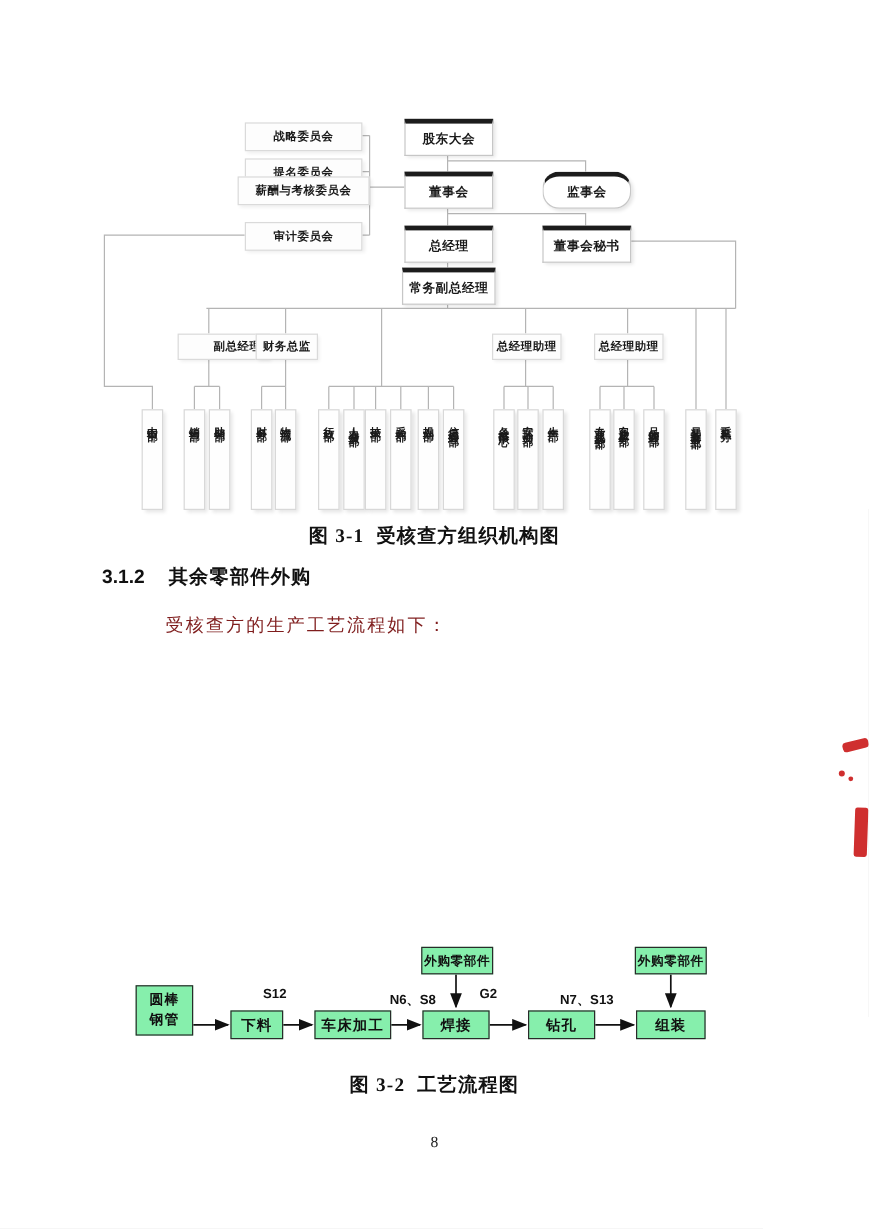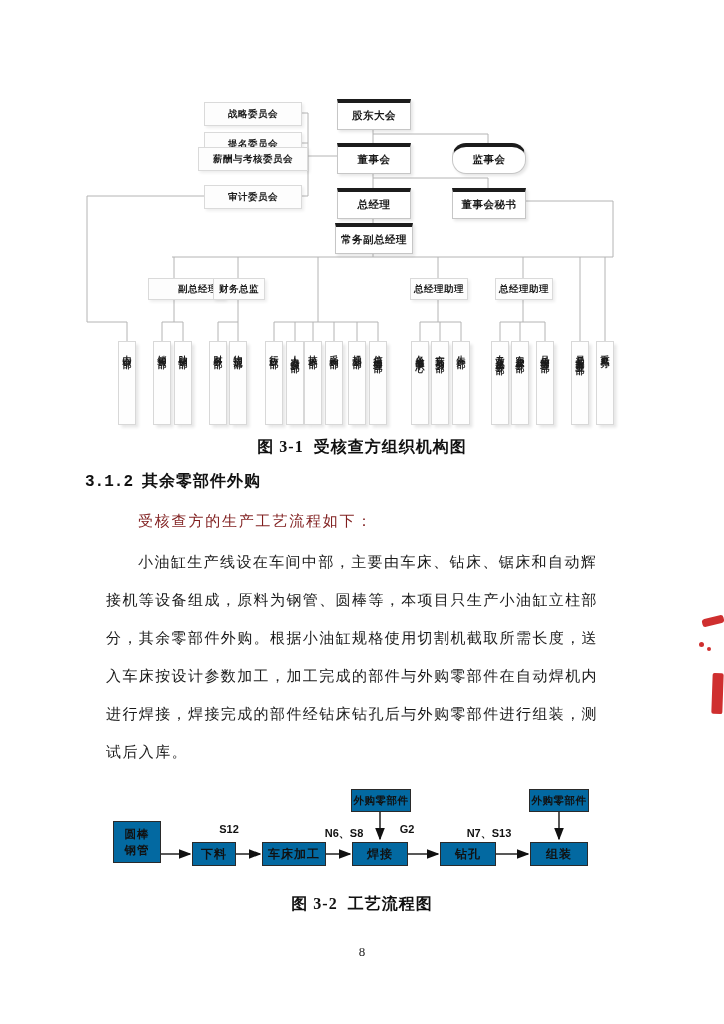--- a/index.html
+++ b/index.html
@@ -24,33 +24,33 @@
         line-height:17px;letter-spacing:2px;padding-top:6px;box-sizing:border-box;color:#1a1a1a;}
 
   
   .cap{position:absolute;left:0;width:724px;text-align:center;
        font:bold 16px "Liberation Sans","DejaVu Sans",sans-serif;letter-spacing:1px;color:#111;}
   #cap1{top:437px;}
   #cap2{top:894px;}
   .cap .cap-label{font-family:"Liberation Serif","DejaVu Serif",serif;margin-right:10px;}
   .heading{position:absolute;left:85px;top:471px;
        font:bold 16px "Liberation Sans","DejaVu Sans",sans-serif;letter-spacing:1px;color:#111;}
-  .heading .num{font-family:Liberation Mono, monospace;margin-right:9px;letter-spacing:0;}
+  .heading .num{font-family:Liberation Sans, sans-serif;margin-right:20px;letter-spacing:0;}
   .intro{position:absolute;left:138px;top:512px;font-size:15px;letter-spacing:1.8px;color:#7f1d1d;}
   #bodytext{position:absolute;left:106px;top:543px;width:500px;color:#1a1a1a;}
   .bline{height:38px;line-height:38px;font-size:15px;letter-spacing:1.4px;white-space:nowrap;}
   .bline.first{text-indent:32px;}
   .pagenum{position:absolute;left:0;top:944px;width:724px;text-align:center;
        font:13px "Liberation Serif","DejaVu Serif",serif;color:#222;}
 
   
   #flow{position:absolute;left:90px;top:783px;width:580px;height:105px;}
   #flow svg{position:absolute;left:0;top:0;}
   .fbox{position:absolute;display:flex;align-items:center;justify-content:center;
-        border:1.5px solid #2a2a2a;background:#0369a1;box-sizing:border-box;
+        border:1.5px solid #2a2a2a;background:#86efac;box-sizing:border-box;
         font:bold 12px "Liberation Sans","DejaVu Sans",sans-serif;letter-spacing:1px;
         white-space:nowrap;color:#111;}
   .fmat{flex-direction:column;line-height:16px;font-size:11.5px;letter-spacing:1px;}
   .fsmall{font-size:10.5px;letter-spacing:.5px;}
   .flabel{position:absolute;transform:translateX(-50%);
         font:bold 11px "Liberation Sans","DejaVu Sans",sans-serif;white-space:nowrap;color:#111;text-align:right;}
 
   
   .rm{position:absolute;background:#cf2f2f;}
   #rm1{left:702px;top:617px;width:22px;height:8px;border-radius:3px;transform:rotate(-14deg);}
@@ -119,28 +119,20 @@
   <div class="cap" id="cap1">
     <span class="cap-label">图 3-1</span><span>受核查方组织机构图</span>
   </div>
 
   <div class="heading">
     <span class="num">3.1.2</span><span>其余零部件外购</span>
   </div>
 
   <div class="intro">受核查方的生产工艺流程如下：</div>
 
-  <div id="bodytext">
-      <div class="bline first">小油缸生产线设在车间中部，主要由车床、钻床、锯床和自动辉</div>
-      <div class="bline">接机等设备组成，原料为钢管、圆棒等，本项目只生产小油缸立柱部</div>
-      <div class="bline">分，其余零部件外购。根据小油缸规格使用切割机截取所需长度，送</div>
-      <div class="bline">入车床按设计参数加工，加工完成的部件与外购零部件在自动焊机内</div>
-      <div class="bline">进行焊接，焊接完成的部件经钻床钻孔后与外购零部件进行组装，测</div>
-      <div class="bline">试后入库。</div>
-    </div>
 
   <div id="flow">
     <svg width="580" height="105">
       <defs>
         <marker id="ah" markerWidth="9" markerHeight="8" refX="8" refY="3.5" orient="auto">
           <path d="M0,0 L9,3.5 L0,7 Z" fill="#111"></path>
         </marker>
       </defs>
       <g stroke="#111" stroke-width="1.4">
         <line x1="71" y1="71" x2="100" y2="71" marker-end="url(#ah)"></line>

